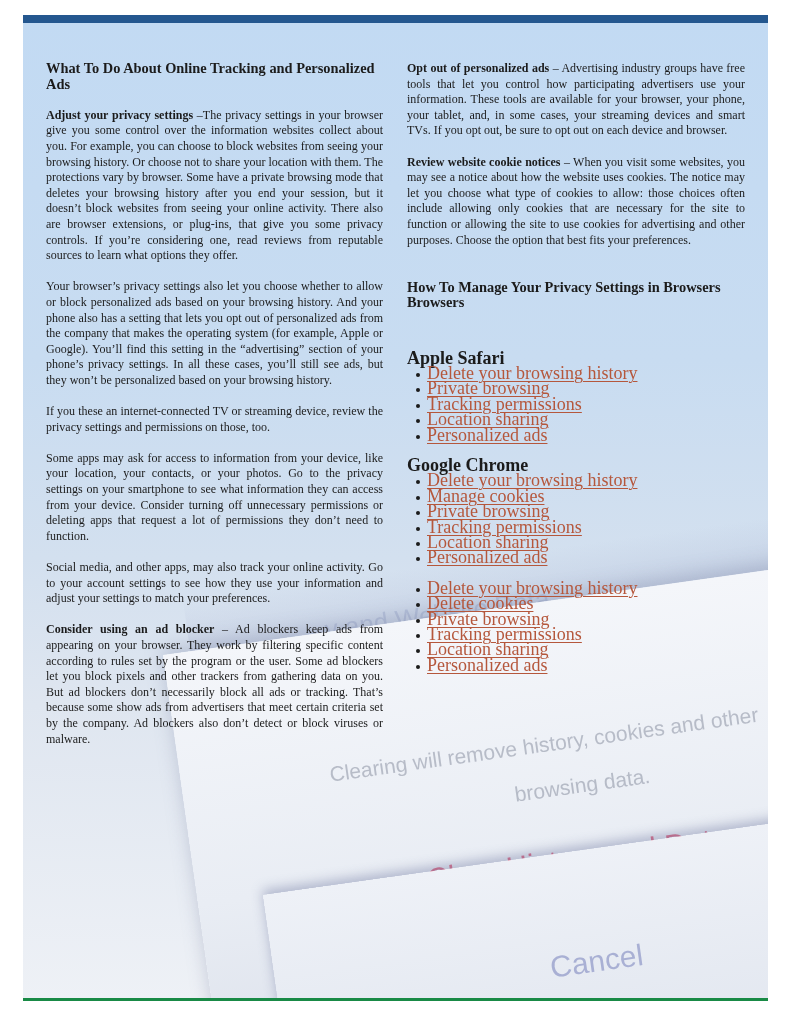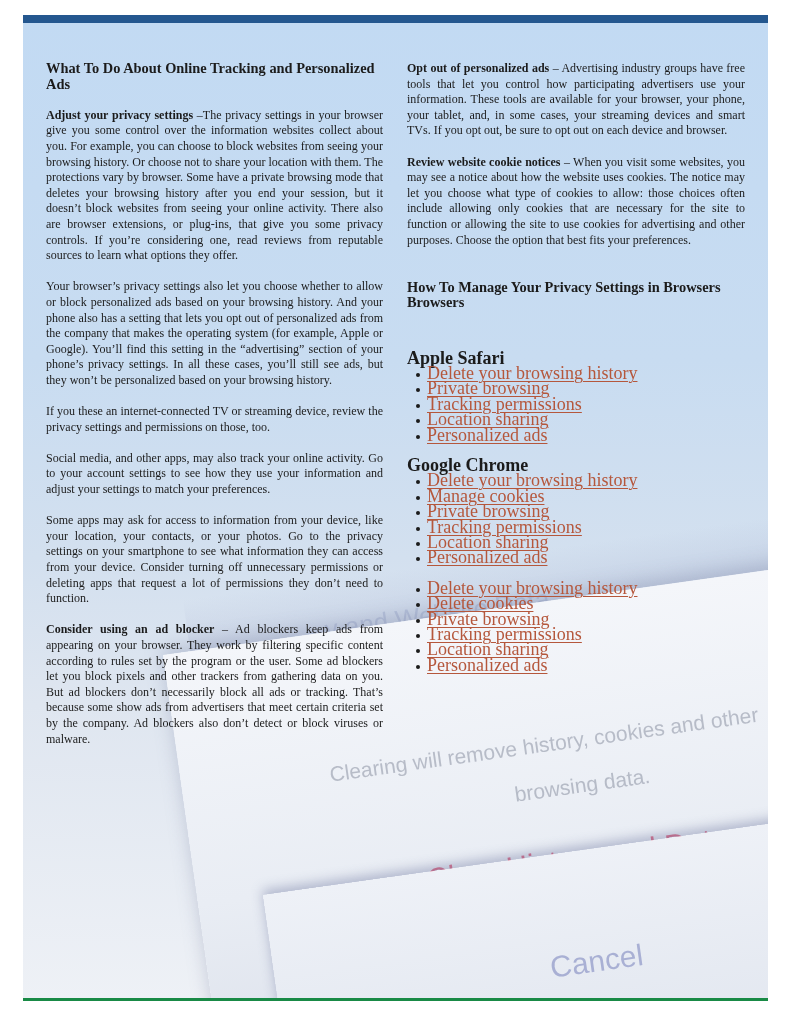--- a/index.html
+++ b/index.html
@@ -200,23 +200,23 @@
     <div class="col col-left">
       <h2 class="section-title">What To Do About Online Tracking and Personalized Ads</h2>
 
 
       <p class="para"><b>Adjust your privacy settings</b><span> –The privacy settings in your browser give you some control over the information websites collect about you. For example, you can choose to block websites from seeing your browsing history. Or choose not to share your location with them. The protections vary by browser. Some have a private browsing mode that deletes your browsing history after you end your session, but it doesn’t block websites from seeing your online activity. There also are browser extensions, or plug-ins, that give you some privacy controls. If you’re considering one, read reviews from reputable sources to learn what options they offer.</span></p>
 
       <p class="para"><span>Your browser’s privacy settings also let you choose whether to allow or block personalized ads based on your browsing history. And your phone also has a setting that lets you opt out of personalized ads from the company that makes the operating system (for example, Apple or Google). You’ll find this setting in the “advertising” section of your phone’s privacy settings. In all these cases, you’ll still see ads, but they won’t be personalized based on your browsing history.</span></p>
 
       <p class="para"><span>If you these an internet-connected TV or streaming device, review the privacy settings and permissions on those, too.</span></p>
 
+      <p class="para"><span>Some apps may ask for access to information from your device, like your location, your contacts, or your photos. Go to the privacy settings on your smartphone to see what information they can access from your device. Consider turning off unnecessary permissions or deleting apps that request a lot of permissions they don’t need to function.</span></p>
+
       <p class="para"><span>Social media, and other apps, may also track your online activity. Go to your account settings to see how they use your information and adjust your settings to match your preferences.</span></p>
-
-      <p class="para"><span>Some apps may ask for access to information from your device, like your location, your contacts, or your photos. Go to the privacy settings on your smartphone to see what information they can access from your device. Consider turning off unnecessary permissions or deleting apps that request a lot of permissions they don’t need to function.</span></p>
 
       <p class="para" style="margin-bottom:0"><b>Consider using an ad blocker</b><span> – Ad blockers keep ads from appearing on your browser. They work by filtering specific content according to rules set by the program or the user. Some ad blockers let you block pixels and other trackers from gathering data on you. But ad blockers don’t necessarily block all ads or tracking. That’s because some show ads from advertisers that meet certain criteria set by the company. Ad blockers also don’t detect or block viruses or malware.</span></p>
 
     </div>
 
     <div class="col col-right">
       <p class="para"><b>Opt out of personalized ads</b><span> – Advertising industry groups have free tools that let you control how participating advertisers use your information. These tools are available for your browser, your phone, your tablet, and, in some cases, your streaming devices and smart TVs. If you opt out, be sure to opt out on each device and browser.</span></p>
 
       <p class="para"><b>Review website cookie notices</b><span> – When you visit some websites, you may see a notice about how the website uses cookies. The notice may let you choose what type of cookies to allow: those choices often include allowing only cookies that are necessary for the site to function or allowing the site to use cookies for advertising and other purposes. Choose the option that best fits your preferences.</span></p>
 

